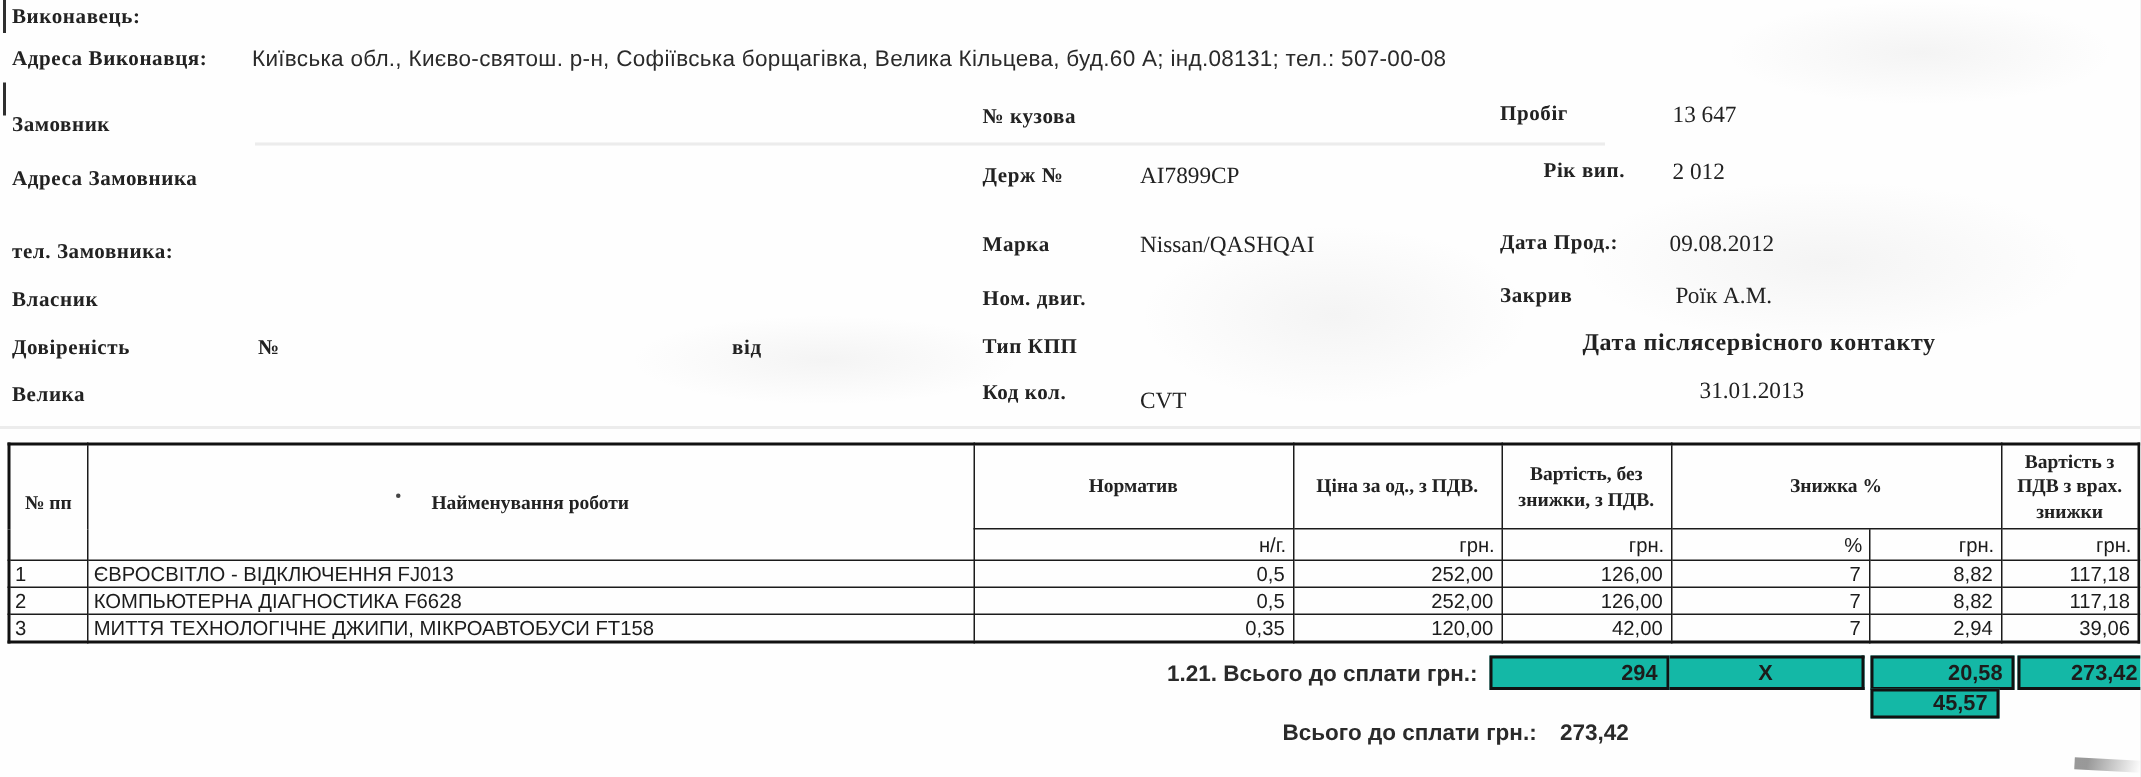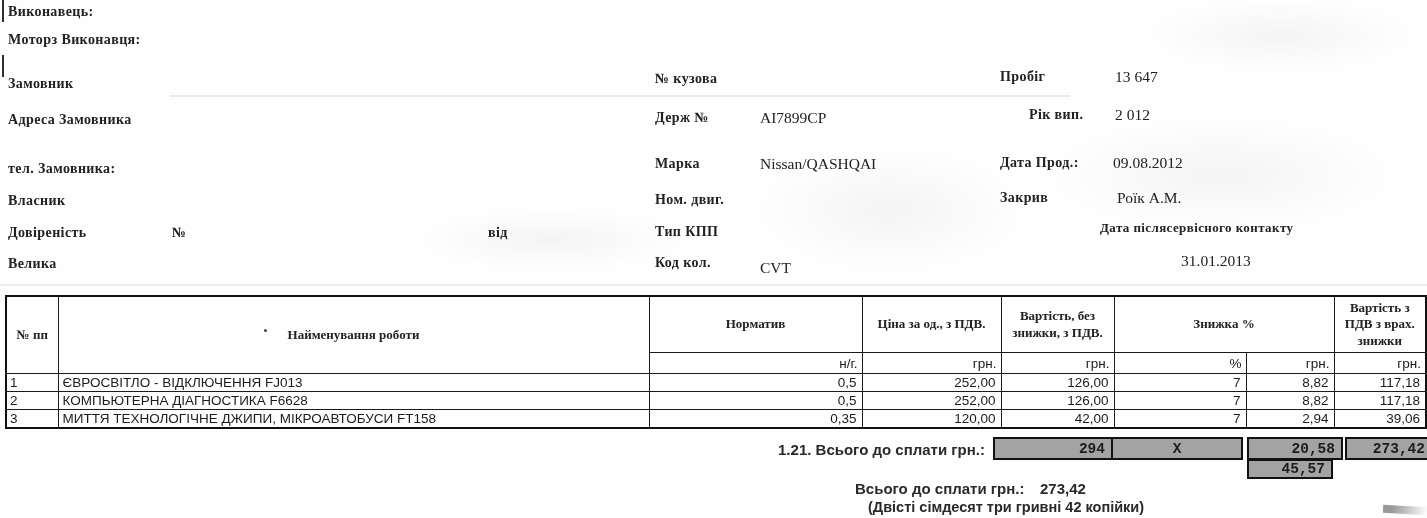--- a/index.html
+++ b/index.html
@@ -83,22 +83,22 @@
     color:#2a2a2a;
     white-space:nowrap;
   }
   .tot-label-reg{font-weight:normal;}
   .boxrow{
     position:absolute;left:993px;top:437px;
     display:flex;align-items:stretch;height:23px;
   }
   .tbox{
     border:2px solid #111;
-    background:#a3a3a3;
-    font-family:Liberation Mono, monospace;
+    background:#14b8a6;
+    font-family:Liberation Sans, sans-serif;
     font-weight:bold;font-size:14.5px;
     display:flex;align-items:center;
     box-sizing:border-box;
   }
   .tbox.r{justify-content:flex-end;padding-right:6px;}
   .tbox.c{justify-content:center;}
   
   .artifact{position:absolute;}
   .vline{width:2px;background:#2f2f2f;}
   .noise{
@@ -117,21 +117,22 @@
   <div class="artifact" style="left:264px;top:329px;width:3px;height:3px;background:#444;border-radius:50%;"></div>
   <div class="artifact" style="left:1383px;top:506px;width:44px;height:8px;background:linear-gradient(100deg,#777 20%,#bbb 60%,rgba(187,187,187,0));transform:rotate(3deg);opacity:.75;"></div>
   <div class="artifact noise" style="left:1150px;top:0px;width:260px;height:70px;"></div>
   <div class="artifact noise" style="left:1050px;top:120px;width:340px;height:110px;"></div>
   <div class="artifact noise" style="left:760px;top:150px;width:260px;height:120px;"></div>
   <div class="artifact noise" style="left:420px;top:210px;width:260px;height:60px;"></div>
   <div class="artifact faintline" style="left:170px;top:95px;width:900px;"></div>
   <div class="artifact faintline" style="left:0px;top:284px;width:1427px;"></div>
 
   <span class="lbl" style="left:8px;top:4px;">Виконавець:</span>
-  <span class="lbl" style="left:8px;top:32px;">Моторз Виконавця:</span>
+  <span class="lbl" style="left:8px;top:32px;">Адреса Виконавця:</span>
+  <span class="val-sans" style="left:168px;top:31px;">Київська обл., Києво-святош. р-н, Софіївська борщагівка, Велика Кільцева, буд.60 А; інд.08131; тел.: 507-00-08</span>
 
   <span class="lbl" style="left:8px;top:76px;">Замовник</span>
   <span class="lbl" style="left:8px;top:112px;">Адреса Замовника</span>
   <span class="lbl" style="left:8px;top:161px;">тел. Замовника:</span>
   <span class="lbl" style="left:8px;top:193px;">Власник</span>
   <span class="lbl" style="left:8px;top:225px;">Довіреність</span>
   <span class="lbl" style="left:172px;top:225px;">№</span>
   <span class="lbl" style="left:488px;top:225px;">від</span>
   <span class="lbl" style="left:8px;top:256px;">Велика</span>
 
@@ -146,22 +147,22 @@
   <span class="lbl" style="left:655px;top:255px;">Код кол.</span>
 
   <span class="lbl" style="left:1000px;top:69px;">Пробіг</span>
   <span class="val-serif" style="left:1115px;top:68px;">13 647</span>
   <span class="lbl" style="left:1000px;top:107px;margin-left:29px;">Рік вип.</span>
   <span class="val-serif" style="left:1115px;top:106px;">2 012</span>
   <span class="lbl" style="left:1000px;top:155px;">Дата Прод.:</span>
   <span class="val-serif" style="left:1113px;top:154px;">09.08.2012</span>
   <span class="lbl" style="left:1000px;top:190px;">Закрив</span>
   <span class="val-serif" style="left:1117px;top:189px;">Роїк А.М.</span>
-  <span class="lbl" style="left:1100px;top:220px;font-size:13px;">Дата післясервісного контакту</span>
-  <span class="val-serif" style="left:1181px;top:252px;">31.01.2013</span>
+  <span class="lbl" style="left:1055px;top:220px;font-size:16px;">Дата післясервісного контакту</span>
+  <span class="val-serif" style="left:1133px;top:252px;">31.01.2013</span>
 
   <table class="work">
     <colgroup>
       <col style="width:52px">
         <col style="width:591px">
         <col style="width:213px">
         <col style="width:139px">
       <col style="width:113px">
         <col style="width:132px">
         <col style="width:88px">
@@ -224,15 +225,14 @@
     <div class="tbox r" style="width:120px;">294</div>
     <div class="tbox c" style="width:130px;border-left:none;">X</div>
     <div class="tbox r" style="width:96px;margin-left:4px;">20,58</div>
     <div class="tbox r" style="width:88px;margin-left:2px;">273,42</div>
   </div>
 
   <div class="tbox r" style="position:absolute;left:1247px;top:459px;width:86px;height:20px;">45,57</div>
 
   <span class="tot-label" style="left:855px;top:480px;">Всього до сплати грн.:</span>
   <span class="tot-label" style="left:1040px;top:480px;">273,42</span>
-  <span class="tot-label" style="left:868px;top:499px;font-size:14.5px;">(Двісті сімдесят три гривні 42 копійки)</span>
 
 </div>
 
 </body></html>

